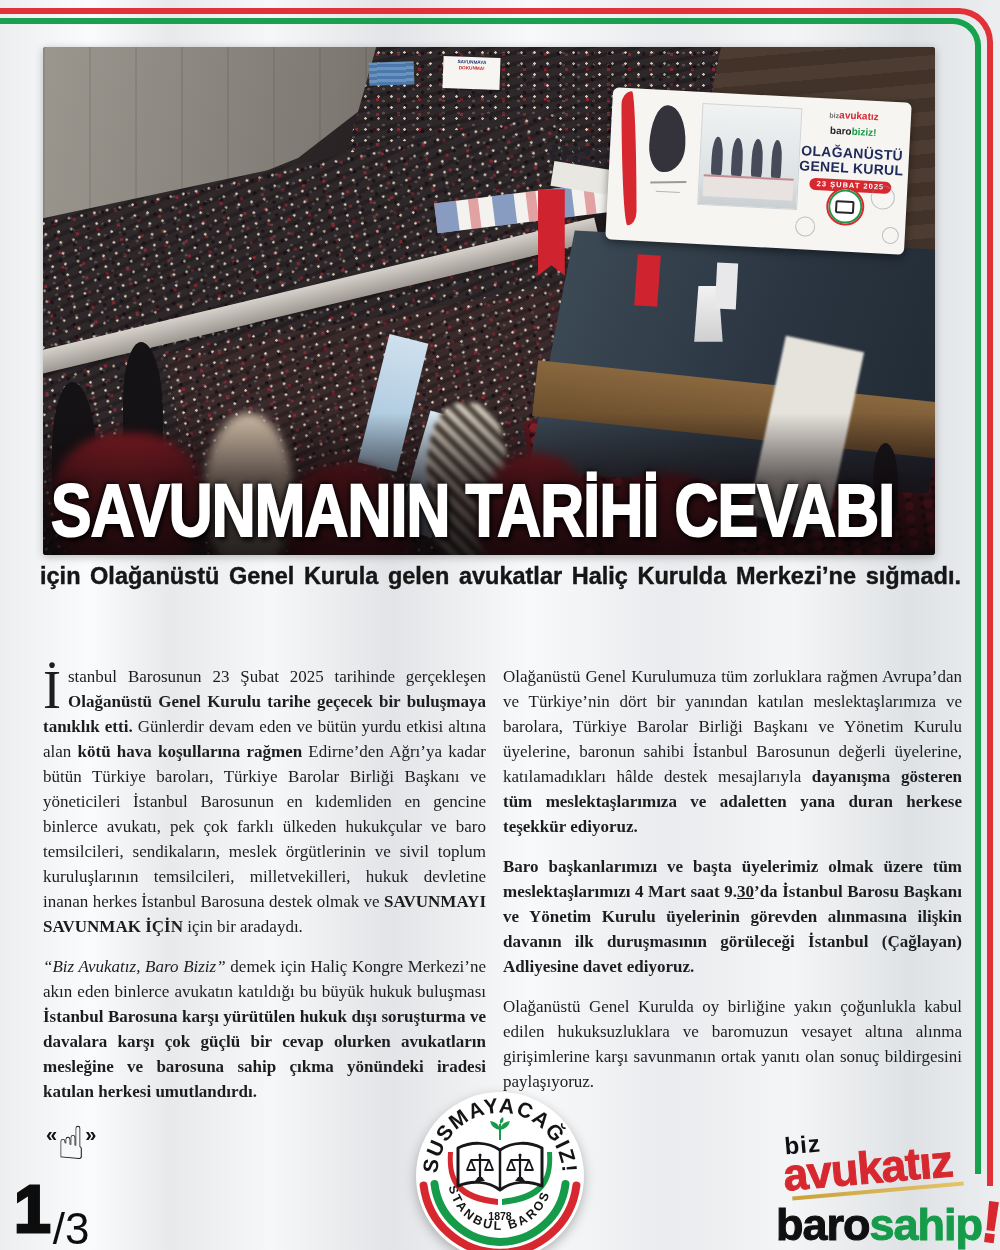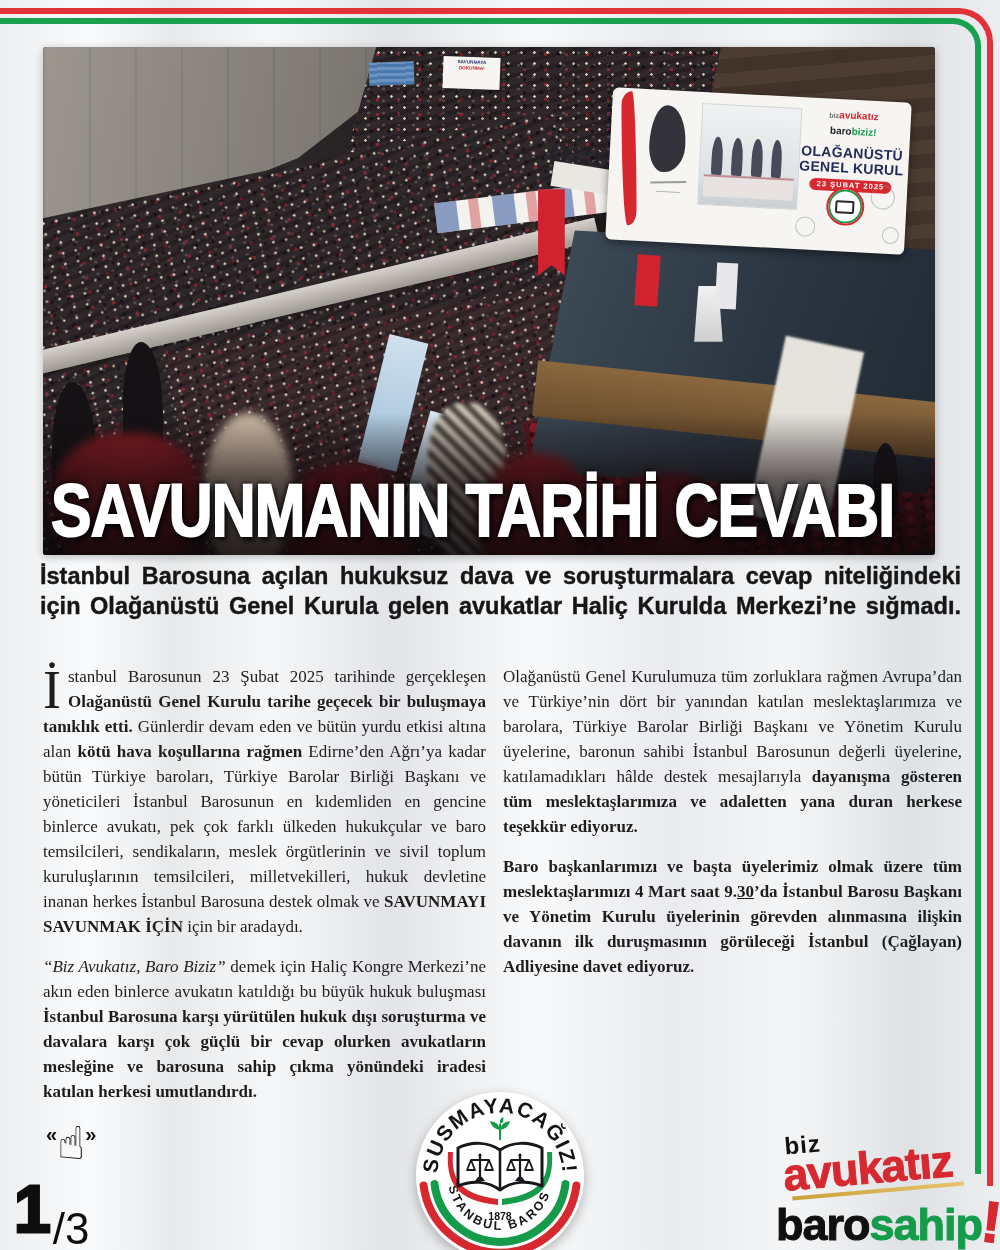--- a/index.html
+++ b/index.html
@@ -244,31 +244,31 @@
   <div class="bl-scarf"></div>
   <div class="blob bl-red3"></div>
   <div class="blob bl-red4"></div>
   <div class="bl-paper"></div>
   <div class="photo-shade"></div>
 
   <h1 class="photo-title">SAVUNMANIN TARİHİ CEVABI</h1>
 </div>
 
 <div class="subtitle">
-  <div>İstanbul Barosuna açılan hukuksuz dava ve soruşturmalara cevap niteliğindeki</div>
   <div>için Olağanüstü Genel Kurula gelen avukatlar Haliç Kurulda Merkezi’ne sığmadı.</div>
 </div>
 
 <div class="col col-left">
   <p class="para-first"><span class="s-n">İstanbul Barosunun 23 Şubat 2025 tarihinde gerçekleşen </span><span class="s-b">Olağanüstü Genel Kurulu tarihe geçecek bir buluşmaya tanıklık etti.</span><span class="s-n"> Günlerdir devam eden ve bütün yurdu etkisi altına alan </span><span class="s-b">kötü hava koşullarına rağmen</span><span class="s-n"> Edirne’den Ağrı’ya kadar bütün Türkiye baroları, Türkiye Barolar Birliği Başkanı ve yöneticileri İstanbul Barosunun en kıdemliden en gencine binlerce avukatı, pek çok farklı ülkeden hukukçular ve baro temsilcileri, sendikaların, meslek örgütlerinin ve sivil toplum kuruluşlarının temsilcileri, milletvekilleri, hukuk devletine inanan herkes İstanbul Barosuna destek olmak ve </span><span class="s-b">SAVUNMAYI SAVUNMAK İÇİN</span><span class="s-n"> için bir aradaydı.</span></p>
   <p><span class="s-i">“Biz Avukatız, Baro Biziz”</span><span class="s-n"> demek için Haliç Kongre Merkezi’ne akın eden binlerce avukatın katıldığı bu büyük hukuk buluşması </span><span class="s-b">İstanbul Barosuna karşı yürütülen hukuk dışı soruşturma ve davalara karşı çok güçlü bir cevap olurken avukatların mesleğine ve barosuna sahip çıkma yönündeki iradesi katılan herkesi umutlandırdı.</span></p>
 </div>
 <div class="col col-right">
   <p><span class="s-n">Olağanüstü Genel Kurulumuza tüm zorluklara rağmen Avrupa’dan ve Türkiye’nin dört bir yanından katılan meslektaşlarımıza ve barolara, Türkiye Barolar Birliği Başkanı ve Yönetim Kurulu üyelerine, baronun sahibi İstanbul Barosunun değerli üyelerine, katılamadıkları hâlde destek mesajlarıyla </span><span class="s-b">dayanışma gösteren tüm meslektaşlarımıza ve adaletten yana duran herkese teşekkür ediyoruz.</span></p>
   <p><span class="s-b">Baro başkanlarımızı ve başta üyelerimiz olmak üzere tüm meslektaşlarımızı 4 Mart saat 9.</span><span class="s-bu">30</span><span class="s-b">’da İstanbul Barosu Başkanı ve Yönetim Kurulu üyelerinin görevden alınmasına ilişkin davanın ilk duruşmasının görüleceği İstanbul (Çağlayan) Adliyesine davet ediyoruz.</span></p>
+  <p><span class="s-n">Olağanüstü Genel Kurulda oy birliğine yakın çoğunlukla kabul edilen hukuksuzluklara ve baromuzun vesayet altına alınma girişimlerine karşı savunmanın ortak yanıtı olan sonuç bildirgesini  paylaşıyoruz.</span></p>
 </div>
 
 <div class="badge">
   <svg viewBox="-108 -88 216 176" width="216" height="176">
     <circle r="84" fill="#ffffff"></circle>
     <path d="M -76.4 9.4 A 77 77 0 0 0 76.4 9.4" fill="none" stroke="#d7282f" stroke-width="8" stroke-linecap="round"></path>
     <path d="M -65.5 8.0 A 66 66 0 0 0 65.5 8.0" fill="none" stroke="#169b4a" stroke-width="8" stroke-linecap="round"></path>
     <defs>
       <path id="arcTop" d="M -62 8 A 62.6 62.6 0 1 1 62 8"></path>
       <path id="arcBottom" d="M -51 12 A 52 52 0 0 0 51 12"></path>

